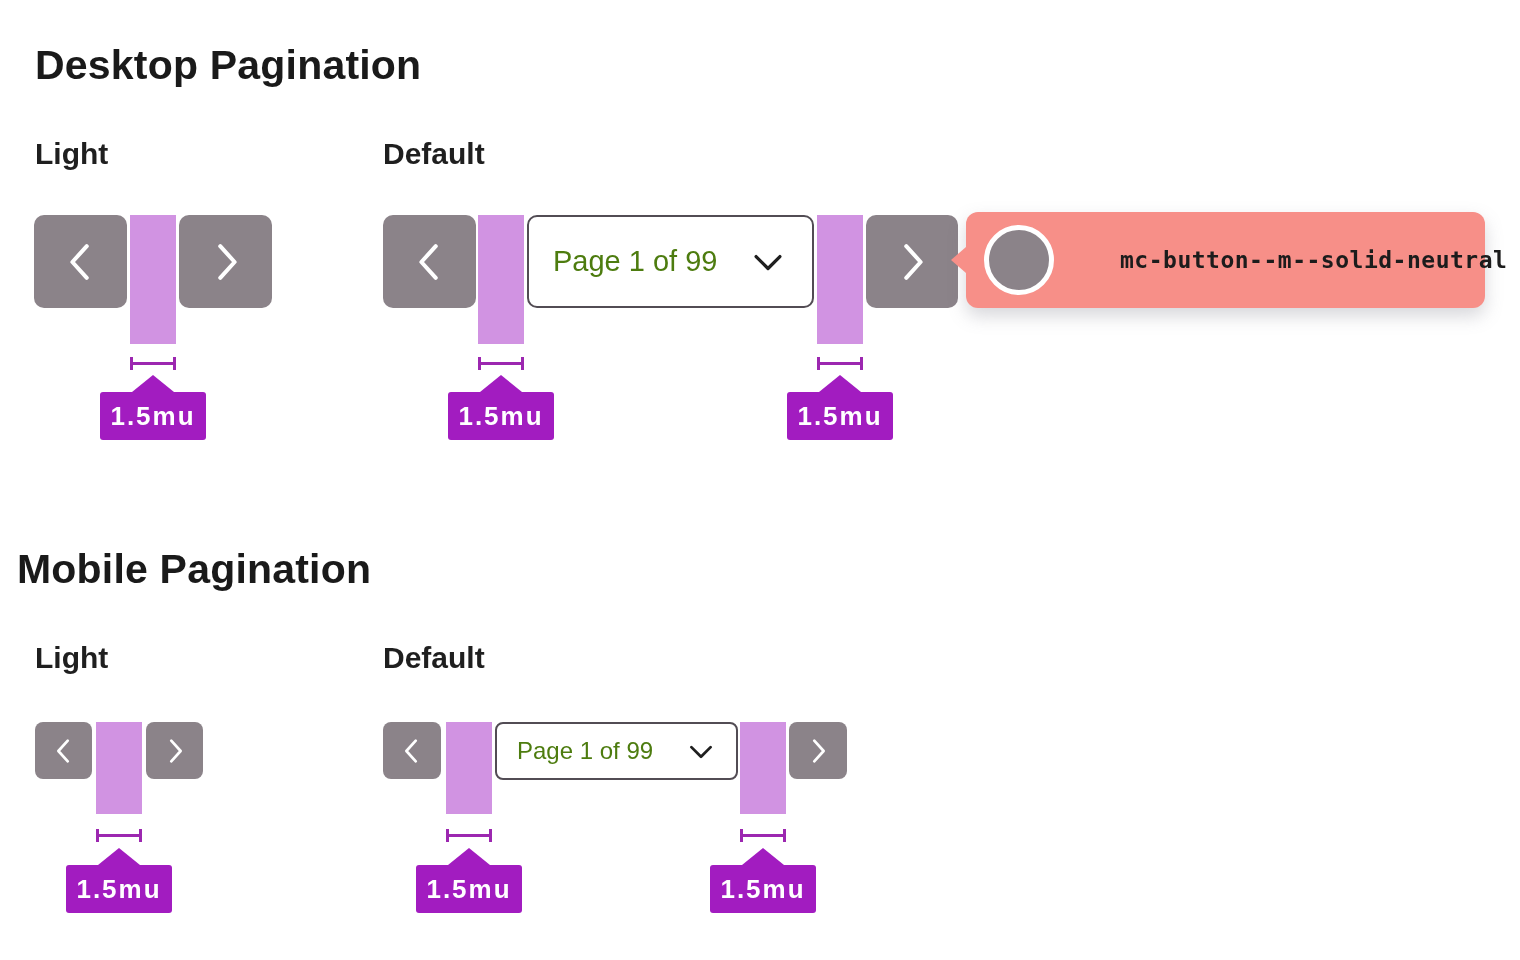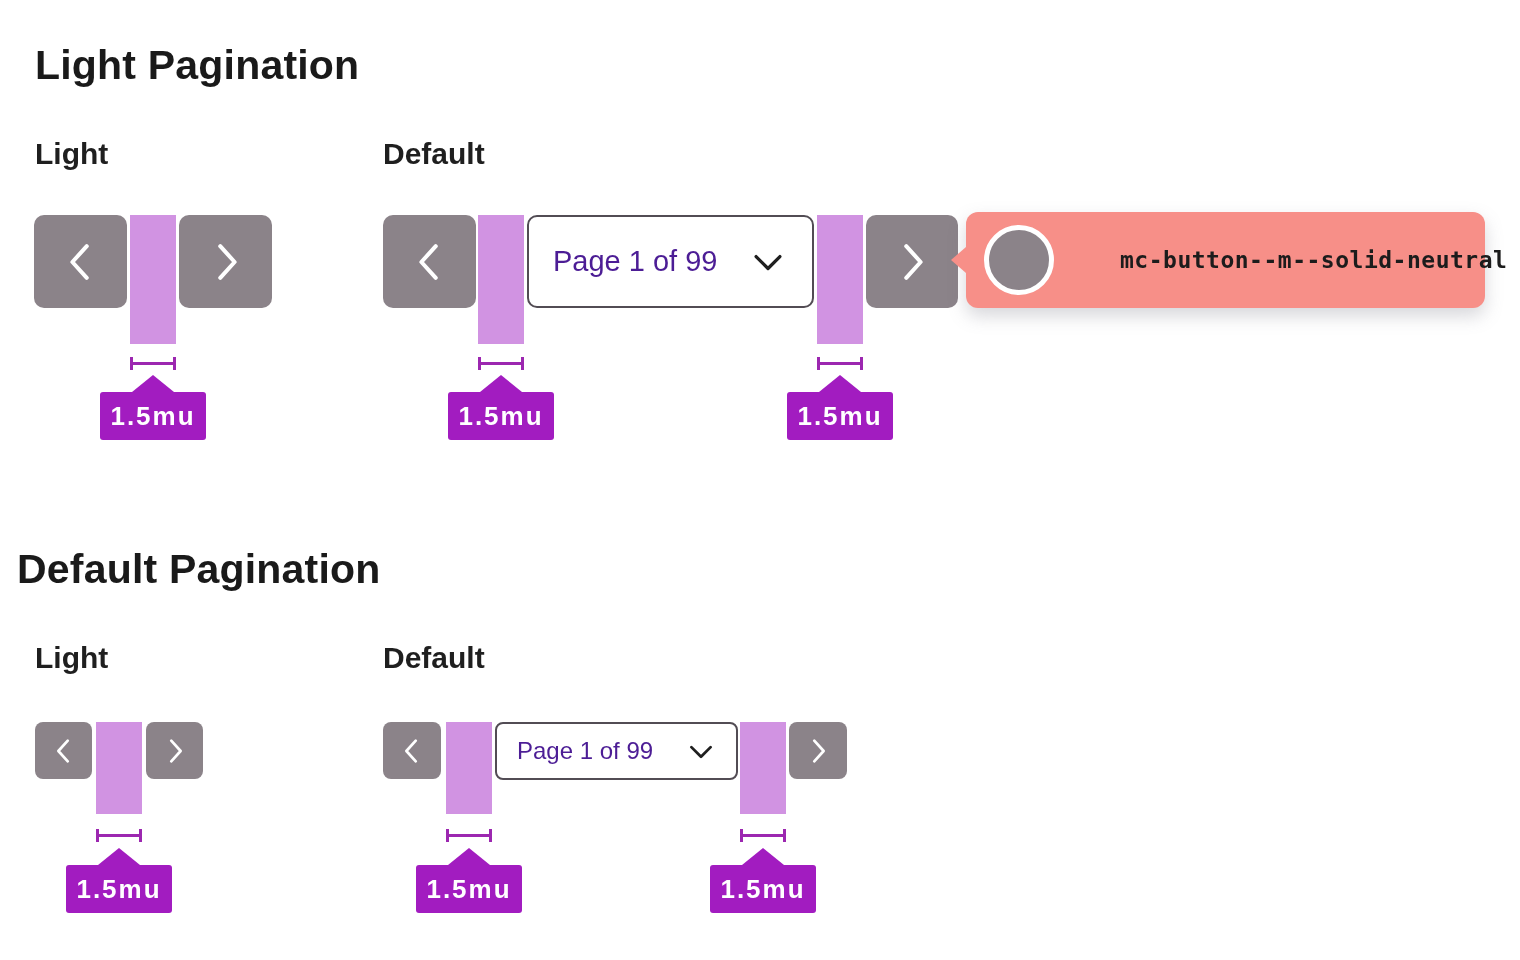--- a/index.html
+++ b/index.html
@@ -22,21 +22,21 @@
     position:absolute; background:var(--neutral-button, #8b8389);
     display:flex; align-items:center; justify-content:center;
   }
   .nav-btn.m { border-radius:10px; }
   .nav-btn.s { border-radius:8px; }
   .spacer-swatch { position:absolute; background:var(--spacing-highlight, #d193e2); }
   .page-select {
     position:absolute; background:#fff;
     border:2px solid var(--dropdown-border, #524c54);
     display:flex; align-items:center; justify-content:space-between;
-    color:#4c1d95;
+    color:#4d7c0f;
   }
   .page-select.m { border-radius:10px; padding:0 26px 0 24px; font-size:29px; }
   .page-select.s { border-radius:8px;  padding:0 20px 0 20px; font-size:24px; }
   .measure-bracket {
     position:absolute; height:13px;
     border-left:3px solid var(--measure-line, #9c27b0);
     border-right:3px solid var(--measure-line, #9c27b0);
   }
   .measure-bracket::after {
     content:""; position:absolute; left:0; right:0; top:50%; margin-top:-1.5px;
@@ -74,21 +74,21 @@
     font-size:23px; letter-spacing:0.5px; color:#1c1c1c; margin-left:22px;
     white-space:nowrap;
   }
   .chev { display:block; }
 </style>
 </head>
 <body style="--neutral-button: #8b8389; --spacing-highlight: #d193e2; --annotation-badge: #a21cc0; --measure-line: #9c27b0; --tooltip-background: #f78f88; --heading-text: #1a1a1a; --dropdown-border: #524c54;">
 
 <div class="canvas">
 
-  <div class="section-title" style="left:35px; top:42px;">Light Pagination</div>
+  <div class="section-title" style="left:35px; top:42px;">Desktop Pagination</div>
 
   <div class="variant-label" style="left:35px; top:137px;">Light</div>
   <div class="variant-label" style="left:383px; top:137px;">Default</div>
 
   <div class="nav-btn m" style="left:34px; top:215px; width:93px; height:93px;">
     <span>
       <svg class="chev" width="46" height="46" viewBox="0 0 32 32">
           <polyline points="20,5 10,16 20,27" fill="none" stroke="#ffffff" stroke-width="2.8" stroke-linecap="round" stroke-linejoin="round"></polyline>
         </svg>
     </span>
@@ -131,21 +131,21 @@
   <div class="measure-bracket" style="left:478px; top:357px; width:46px;"></div>
   <div class="measure-bracket" style="left:817px; top:357px; width:46px;"></div>
   <div class="mu-badge" style="left:448px; top:392px;">1.5mu</div>
   <div class="mu-badge" style="left:787px; top:392px;">1.5mu</div>
 
   <div class="hotspot-tooltip" style="left:966px; top:212px; width:519px; height:96px;">
     <span class="hotspot-dot m"></span>
     <span class="hotspot-label">mc-button--m--solid-neutral</span>
   </div>
 
-  <div class="section-title" style="left:17px; top:546px;">Default Pagination</div>
+  <div class="section-title" style="left:17px; top:546px;">Mobile Pagination</div>
 
   <div class="variant-label" style="left:35px; top:641px;">Light</div>
   <div class="variant-label" style="left:383px; top:641px;">Default</div>
 
   <div class="nav-btn s" style="left:35px; top:722px; width:57px; height:57px;">
     <span>
       <svg class="chev" width="30" height="30" viewBox="0 0 32 32">
           <polyline points="20,5 10,16 20,27" fill="none" stroke="#ffffff" stroke-width="2.9" stroke-linecap="round" stroke-linejoin="round"></polyline>
         </svg>
     </span>

